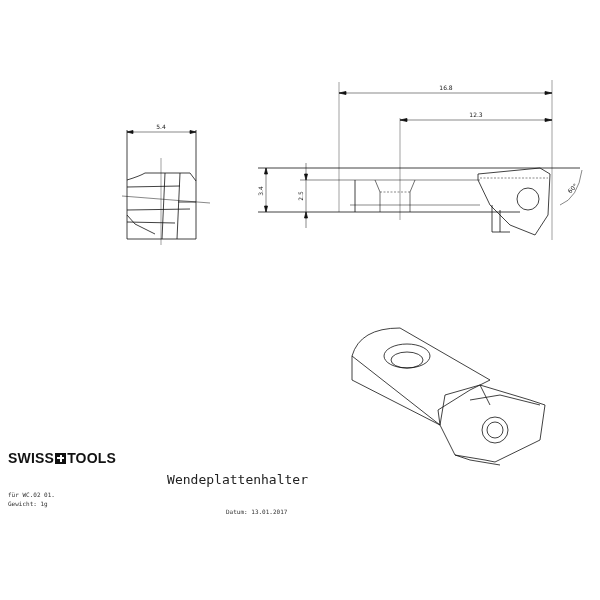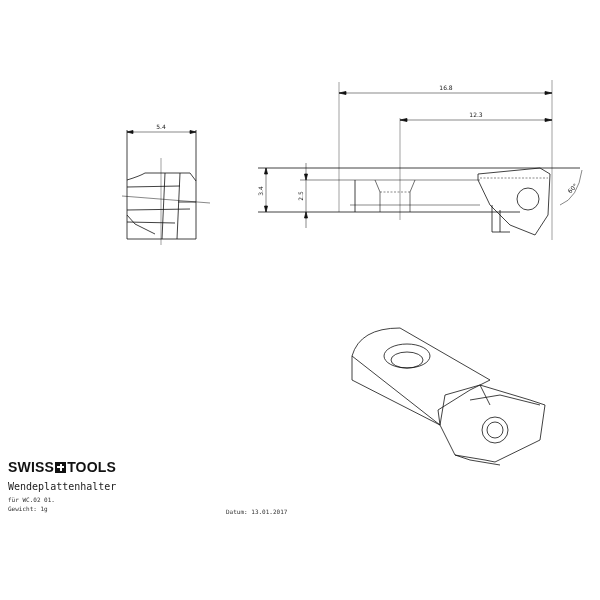--- a/index.html
+++ b/index.html
@@ -1,24 +1,24 @@
 <!DOCTYPE html>
 <html><head>
 <meta charset="utf-8">
 <style>
   html,body{margin:0;padding:0;background:#fff;}
   body{width:600px;height:600px;position:relative;overflow:hidden;font-family:"DejaVu Sans",sans-serif;}
   svg.drawing{position:absolute;left:0;top:0;width:600px;height:600px;}
   .dimtext{font-family:"DejaVu Sans",sans-serif;font-size:6px;fill:#222;}
   .titleblock{position:absolute;left:8px;top:450px;width:300px;}
-  .brand{font-family:"Liberation Sans",sans-serif;font-weight:bold;font-size:14px;color:#111;letter-spacing:0.2px;display:flex;align-items:center;margin-top:9px;}
+  .brand{font-family:"Liberation Sans",sans-serif;font-weight:bold;font-size:14px;color:#111;letter-spacing:0.2px;display:flex;align-items:center;}
   .brand .cross{display:inline-block;width:11px;height:11px;background:#111;position:relative;margin:0 1px;}
   .brand .cross:before{content:"";position:absolute;left:4.5px;top:2px;width:2px;height:7px;background:#fff;}
   .brand .cross:after{content:"";position:absolute;left:2px;top:4.5px;width:7px;height:2px;background:#fff;}
-  .line1{font-family:"DejaVu Sans Mono",monospace;font-size:10px;color:#222;margin-top:6px;}
+  .line1{font-family:"DejaVu Sans Mono",monospace;font-size:13px;color:#222;margin-top:6px;text-align:right;}
   .line2{font-family:"DejaVu Sans Mono",monospace;font-size:8.5px;color:#222;margin-top:2px;}
   .small{font-family:"DejaVu Sans Mono",monospace;font-size:6px;color:#333;margin-top:4px;}
   .small2{font-family:"DejaVu Sans Mono",monospace;font-size:6px;color:#333;margin-top:2px;}
   .datum{position:absolute;left:226px;top:508px;font-family:"DejaVu Sans Mono",monospace;font-size:6px;color:#333;}
 </style>
 </head>
 <body>
 
 <svg class="drawing" viewBox="0 0 600 600" xmlns="http://www.w3.org/2000/svg">
   <g stroke="#111" stroke-width="0.8" fill="none">

